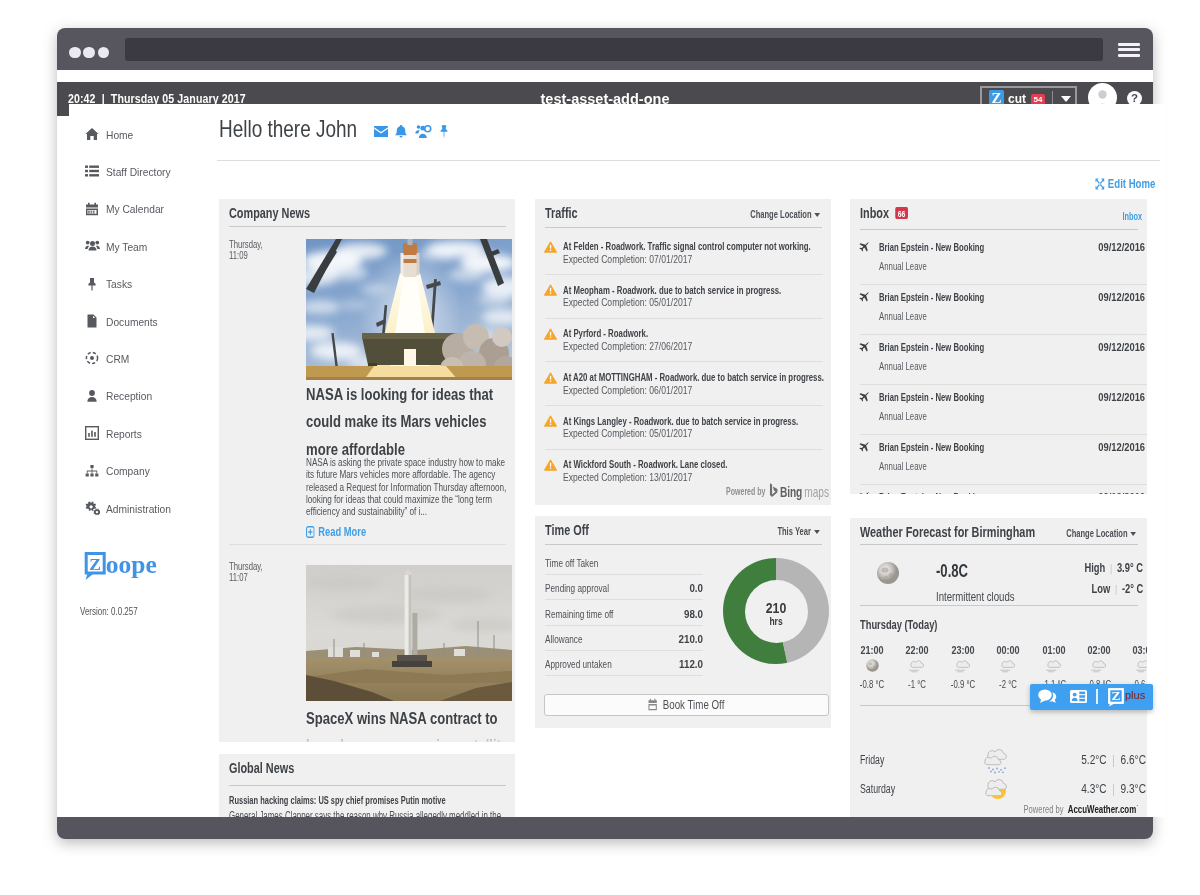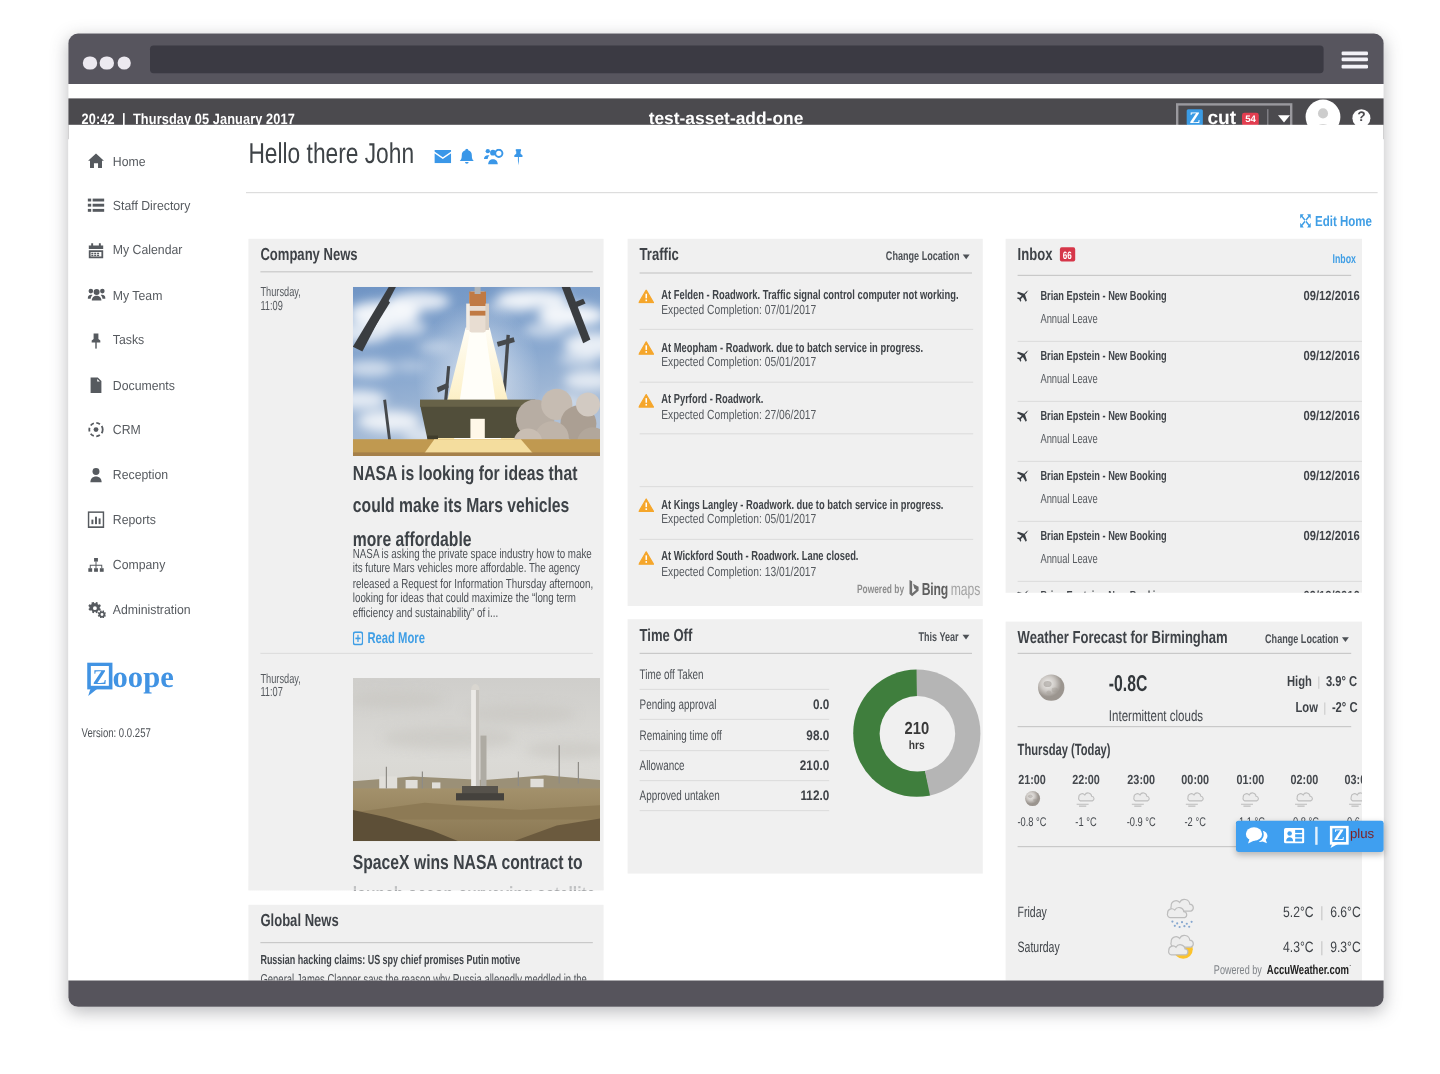--- a/index.html
+++ b/index.html
@@ -7,26 +7,26 @@
 .win { position:absolute; left:57px; top:28px; width:1096px; height:811px; border-radius:8px; box-shadow:0 4px 14px rgba(60,60,70,.35); background:#fff; }
 .chrome { position:absolute; left:0; top:0; width:100%; height:42px; background:#57555e; border-radius:8px 8px 0 0; }
 .dot { position:absolute; top:44.5%; width:11.6px; height:11.6px; border-radius:50%; background:#ece9f0; }
 .addr { position:absolute; left:68px; top:10px; width:978px; height:23px; background:#3b3a43; border-radius:3px; }
 .burger { position:absolute; right:13px; top:14.5px; width:22px; height:14px; }
 .burger i { display:block; height:3.1px; background:#f3f1f7; border-radius:1px; margin-bottom:2.6px; }
 .tbar { position:absolute; left:0; top:54px; width:100%; height:34px; background:#4b4a4e; color:#fff; }
 .tleft { position:absolute; left:11px; top:10px; font-size:12.5px; font-weight:bold; letter-spacing:.1px; transform:scaleX(.85); transform-origin:0 0; white-space:nowrap; }
 .ttitle { position:absolute; left:0; right:0; top:9px; text-align:center; font-size:14.5px; font-weight:bold; }
 .cutbtn { position:absolute; left:923px; top:4px; width:97px; height:26px; border:2px solid #9a999e; display:flex; align-items:center; }
-.cutbtn .ztxt { color:#fff; font-size:16px; font-weight:bold; margin-left:2px; }
+.cutbtn .ztxt { color:#fff; font-size:12px; font-weight:bold; margin-left:2px; }
 .badge54 { background:#e23e50; color:#fff; font-size:8px; font-weight:bold; padding:1px 2.5px; border-radius:2px; margin-left:5px; }
 .cutsep { width:1px; height:16px; background:#8d8c92; margin-left:7px; }
 .avatar { position:absolute; left:1031px; top:1px; width:29px; height:29px; border-radius:50%; background:#fff; overflow:hidden; }
 .help { position:absolute; left:1070px; top:9px; width:15px; height:15px; border-radius:50%; background:#fdfdfe; color:#4b4a4e; font-size:11.5px; font-weight:bold; text-align:center; line-height:15px; }
-.page { position:absolute; left:0; top:76px; width:100%; height:713px; background:#fff; overflow:hidden; }
+.page { position:absolute; left:12px; top:76px; width:100%; height:713px; background:#fff; overflow:hidden; }
 .bbar { position:absolute; left:0; bottom:0; width:100%; height:22px; background:#56545c; border-radius:0 0 8px 8px; }
 
 .nav { position:absolute; left:0; top:0; width:148px; }
 .nitem { position:absolute; left:16px; height:16px; color:#565a5f; font-size:11px; white-space:nowrap; }
 .nitem svg { position:absolute; left:0; top:1px; }
 .nitem span { position:absolute; left:21px; top:2.5px; display:inline-block; transform:scaleX(.93); transform-origin:0 0; }
 .vlogo { position:absolute; left:15px; top:448px; }
 .version { position:absolute; left:11px; top:501px; font-size:10.5px; color:#4d5156; transform:scaleX(.76); transform-origin:0 0; white-space:nowrap; }
 
 .hello { position:absolute; left:150px; top:11px; font-size:24px; color:#3e4347; transform:scaleX(.79); transform-origin:0 0; white-space:nowrap; }
@@ -457,20 +457,29 @@
       <div class="trow" style="top:128.4px">
           <svg class="warn" width="13" height="12" viewBox="0 0 13 12">
             <path d="M6.5 0.8 L12.6 11.2 H0.4 Z" fill="#f5a62b" stroke="#f5a62b" stroke-width="1" stroke-linejoin="round"></path>
             <rect x="5.9" y="3.8" width="1.3" height="3.8" fill="#fff"></rect>
             <rect x="5.9" y="8.6" width="1.3" height="1.4" fill="#fff"></rect>
           </svg>
           <div class="tt">At Pyrford - Roadwork.</div>
           <div class="ts">Expected Completion: 27/06/2017</div>
         </div>
       <div class="rsep" style="top:162.3px; right:8px"></div>
+      <div class="trow" style="top:172px">
+          <svg class="warn" width="13" height="12" viewBox="0 0 13 12">
+            <path d="M6.5 0.8 L12.6 11.2 H0.4 Z" fill="#f5a62b" stroke="#f5a62b" stroke-width="1" stroke-linejoin="round"></path>
+            <rect x="5.9" y="3.8" width="1.3" height="3.8" fill="#fff"></rect>
+            <rect x="5.9" y="8.6" width="1.3" height="1.4" fill="#fff"></rect>
+          </svg>
+          <div class="tt">At A20 at MOTTINGHAM - Roadwork. due to batch service in progress.</div>
+          <div class="ts">Expected Completion: 06/01/2017</div>
+        </div>
       <div class="rsep" style="top:206px; right:8px"></div>
       <div class="trow" style="top:215.7px">
           <svg class="warn" width="13" height="12" viewBox="0 0 13 12">
             <path d="M6.5 0.8 L12.6 11.2 H0.4 Z" fill="#f5a62b" stroke="#f5a62b" stroke-width="1" stroke-linejoin="round"></path>
             <rect x="5.9" y="3.8" width="1.3" height="3.8" fill="#fff"></rect>
             <rect x="5.9" y="8.6" width="1.3" height="1.4" fill="#fff"></rect>
           </svg>
           <div class="tt">At Kings Langley - Roadwork. due to batch service in progress.</div>
           <div class="ts">Expected Completion: 05/01/2017</div>
         </div>
@@ -508,20 +517,24 @@
       <div class="tolbl" style="top:117px">Allowance</div>
         <div class="toval" style="top:117px">210.0</div>
       <div class="tosep" style="top:134px"></div>
       <div class="tolbl" style="top:142.4px">Approved untaken</div>
         <div class="toval" style="top:142.4px">112.0</div>
       <div class="tosep" style="top:159.3px"></div>
       <div class="donut">
           <div class="dhole"></div>
           <div class="dnum">210<br><span>hrs</span></div>
         </div>
+      <div class="bookbtn"><span class="t"><svg width="13" height="13" viewBox="0 0 14 14" style="vertical-align:-2px; margin-right:7px">
+              <path d="M1 2.5 h2 v-1.7 h1.6 v1.7 h4.8 v-1.7 h1.6 v1.7 h2 v3 h-12 z" fill="#888"></path>
+              <path d="M1 6.5 h12 v6.8 h-12 z M2.5 8 v3.8 h9 V8 z" fill="#888" fill-rule="evenodd"></path>
+            </svg>Book Time Off</span></div>
     </div>
     <div class="card" id="inbox" style="left:781px; top:95px; width:297px; height:295px;">
       <div class="chead">Inbox<span class="badge66">66</span></div>
       <div class="inboxlink">Inbox</div>
       <div class="chr" style="top:30px"></div>
       <div class="irow" style="top:42px">
           <svg class="plane" width="11" height="11" viewBox="0 0 16 16">
             <path d="M15.3 0.7 c-0.8-0.8-2.7 0.1-3.7 1.1 L9.4 4 2.1 1.7 0.7 3.1 6.5 6.5 4.1 8.9 1.6 8.5 0.5 9.6 3.4 11 4.8 13.9 5.9 12.8 5.5 10.3 7.9 7.9 11.3 13.7 12.7 12.3 10.4 5 12.6 2.8 c1-1 1.5-2.9 0.7-3.7z" fill="#3a3f44"></path>
           </svg>
           <span class="it">Brian Epstein - New Booking</span>

